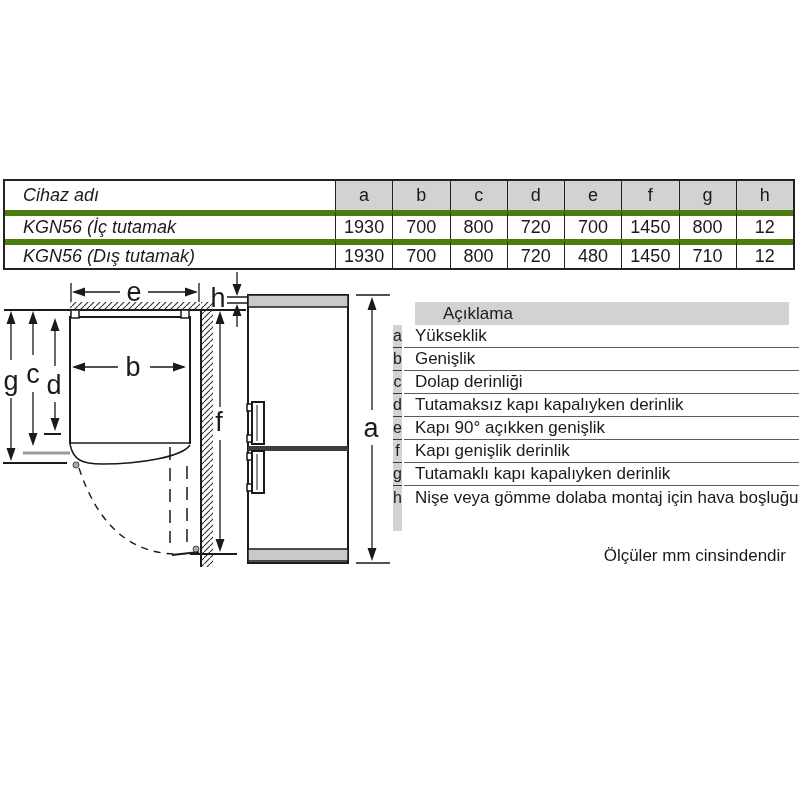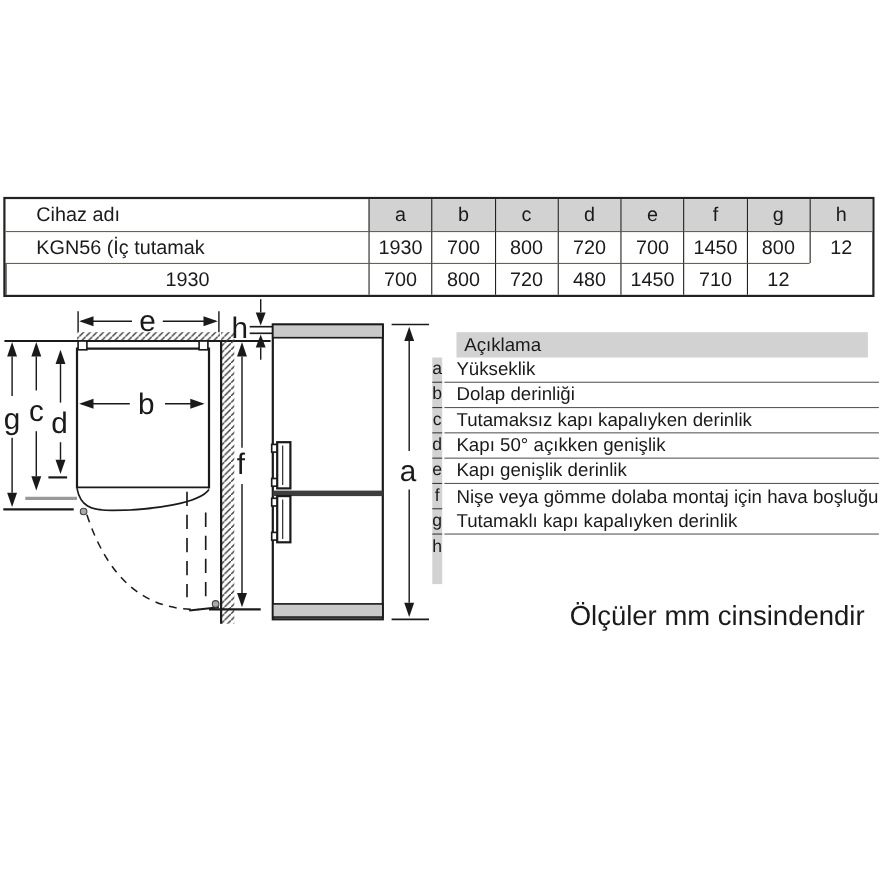--- a/index.html
+++ b/index.html
@@ -1,42 +1,42 @@
 <!DOCTYPE html>
 <html><head>
 <meta charset="utf-8">
 <style>
   html,body{margin:0;padding:0;background:#fff;}
   .stage{position:relative;width:800px;height:800px;background:#ffffff;overflow:hidden;
          font-family:"Liberation Sans",sans-serif;color:#1a1a1a;}
   
   .spec-table{position:absolute;left:3px;top:179px;width:788px;border:2px solid #222;
               display:grid;grid-template-columns:330px repeat(8,1fr);background:#fff;}
-  .st-cell{border-left:1px solid #222;border-top:1px solid #4d7c0f;height:29px;box-sizing:border-box;
+  .st-cell{border-left:1px solid #222;border-top:6px solid #4d7c0f;height:29px;box-sizing:border-box;
            display:flex;align-items:center;justify-content:center;font-size:18px;white-space:nowrap;}
-  .st-cell.first{justify-content:flex-start;padding-left:28px;border-left:none;}
+  .st-cell.first{justify-content:flex-start;padding-left:18px;border-left:none;font-style:italic;}
   .st-cell.toprow{border-top:none;}
   .st-cell.colhead{background:#d2d2d2;}
   
   .legend{position:absolute;left:393px;top:302px;width:396px;font-size:17px;}
   .legend-header{display:flex;height:23px;}
   .lh-spacer{width:20px;}
-  .lh-bar{flex:1;margin-left:2px;background:#d2d2d2;display:flex;align-items:center;padding-left:7px;box-sizing:border-box;}
+  .lh-bar{flex:1;margin-left:2px;background:#d2d2d2;display:flex;align-items:center;padding-left:28px;box-sizing:border-box;}
   .legend-body{display:flex;}
   .lb-letters{width:20px;background:#d2d2d2;}
   .lb-letter{height:23px;box-sizing:border-box;display:flex;align-items:center;justify-content:center;
              font-size:16px;border-bottom:1px solid #3a3a3a;}
   .lb-letter.last{border-bottom:none;}
   .lb-tail{height:22px;}
   .lb-rows{flex:1;margin-left:2px;}
   .lb-row{height:23px;box-sizing:border-box;display:flex;align-items:center;padding-left:11px;
           border-bottom:1px solid #5a5a5a;white-space:nowrap;}
   .lb-row.last{border-bottom:none;}
   
-  .footnote{position:absolute;left:0;top:546px;width:786px;text-align:right;font-size:25px;}
+  .footnote{position:absolute;left:0;top:546px;width:786px;text-align:right;font-size:17px;}
   
   .diagram-svg{position:absolute;left:0;top:270px;}
   .diagram-svg text{font-family:"Liberation Sans",sans-serif;font-size:27px;fill:#1a1a1a;}
 </style>
 </head>
 <body>
 
 <div class="stage">
 
   <div class="spec-table">
@@ -53,20 +53,21 @@
     <div class="st-cell first">KGN56 (İç tutamak</div>
     <div class="st-cell">1930</div>
     <div class="st-cell">700</div>
     <div class="st-cell">800</div>
     <div class="st-cell">720</div>
     <div class="st-cell">700</div>
     <div class="st-cell">1450</div>
     <div class="st-cell">800</div>
     <div class="st-cell">12</div>
 
+    <div class="st-cell first">KGN56 (Dış tutamak)</div>
     <div class="st-cell">1930</div>
     <div class="st-cell">700</div>
     <div class="st-cell">800</div>
     <div class="st-cell">720</div>
     <div class="st-cell">480</div>
     <div class="st-cell">1450</div>
     <div class="st-cell">710</div>
     <div class="st-cell">12</div>
   </div>
 
@@ -206,25 +207,26 @@
         <div class="lb-letter">c</div>
         <div class="lb-letter">d</div>
         <div class="lb-letter">e</div>
         <div class="lb-letter">f</div>
         <div class="lb-letter">g</div>
         <div class="lb-letter last">h</div>
         <div class="lb-tail"></div>
       </div>
       <div class="lb-rows">
         <div class="lb-row">Yükseklik</div>
+        <div class="lb-row">Genişlik</div>
         <div class="lb-row">Dolap derinliği</div>
         <div class="lb-row">Tutamaksız kapı kapalıyken derinlik</div>
-        <div class="lb-row">Kapı 50° açıkken genişlik</div>
+        <div class="lb-row">Kapı 90° açıkken genişlik</div>
         <div class="lb-row">Kapı genişlik derinlik</div>
+        <div class="lb-row">Tutamaklı kapı kapalıyken derinlik</div>
         <div class="lb-row last">Nişe veya gömme dolaba montaj için hava boşluğu</div>
-        <div class="lb-row">Tutamaklı kapı kapalıyken derinlik</div>
       </div>
     </div>
   </div>
 
   <div class="footnote">Ölçüler mm cinsindendir</div>
 
 </div>
 
 </body></html>

